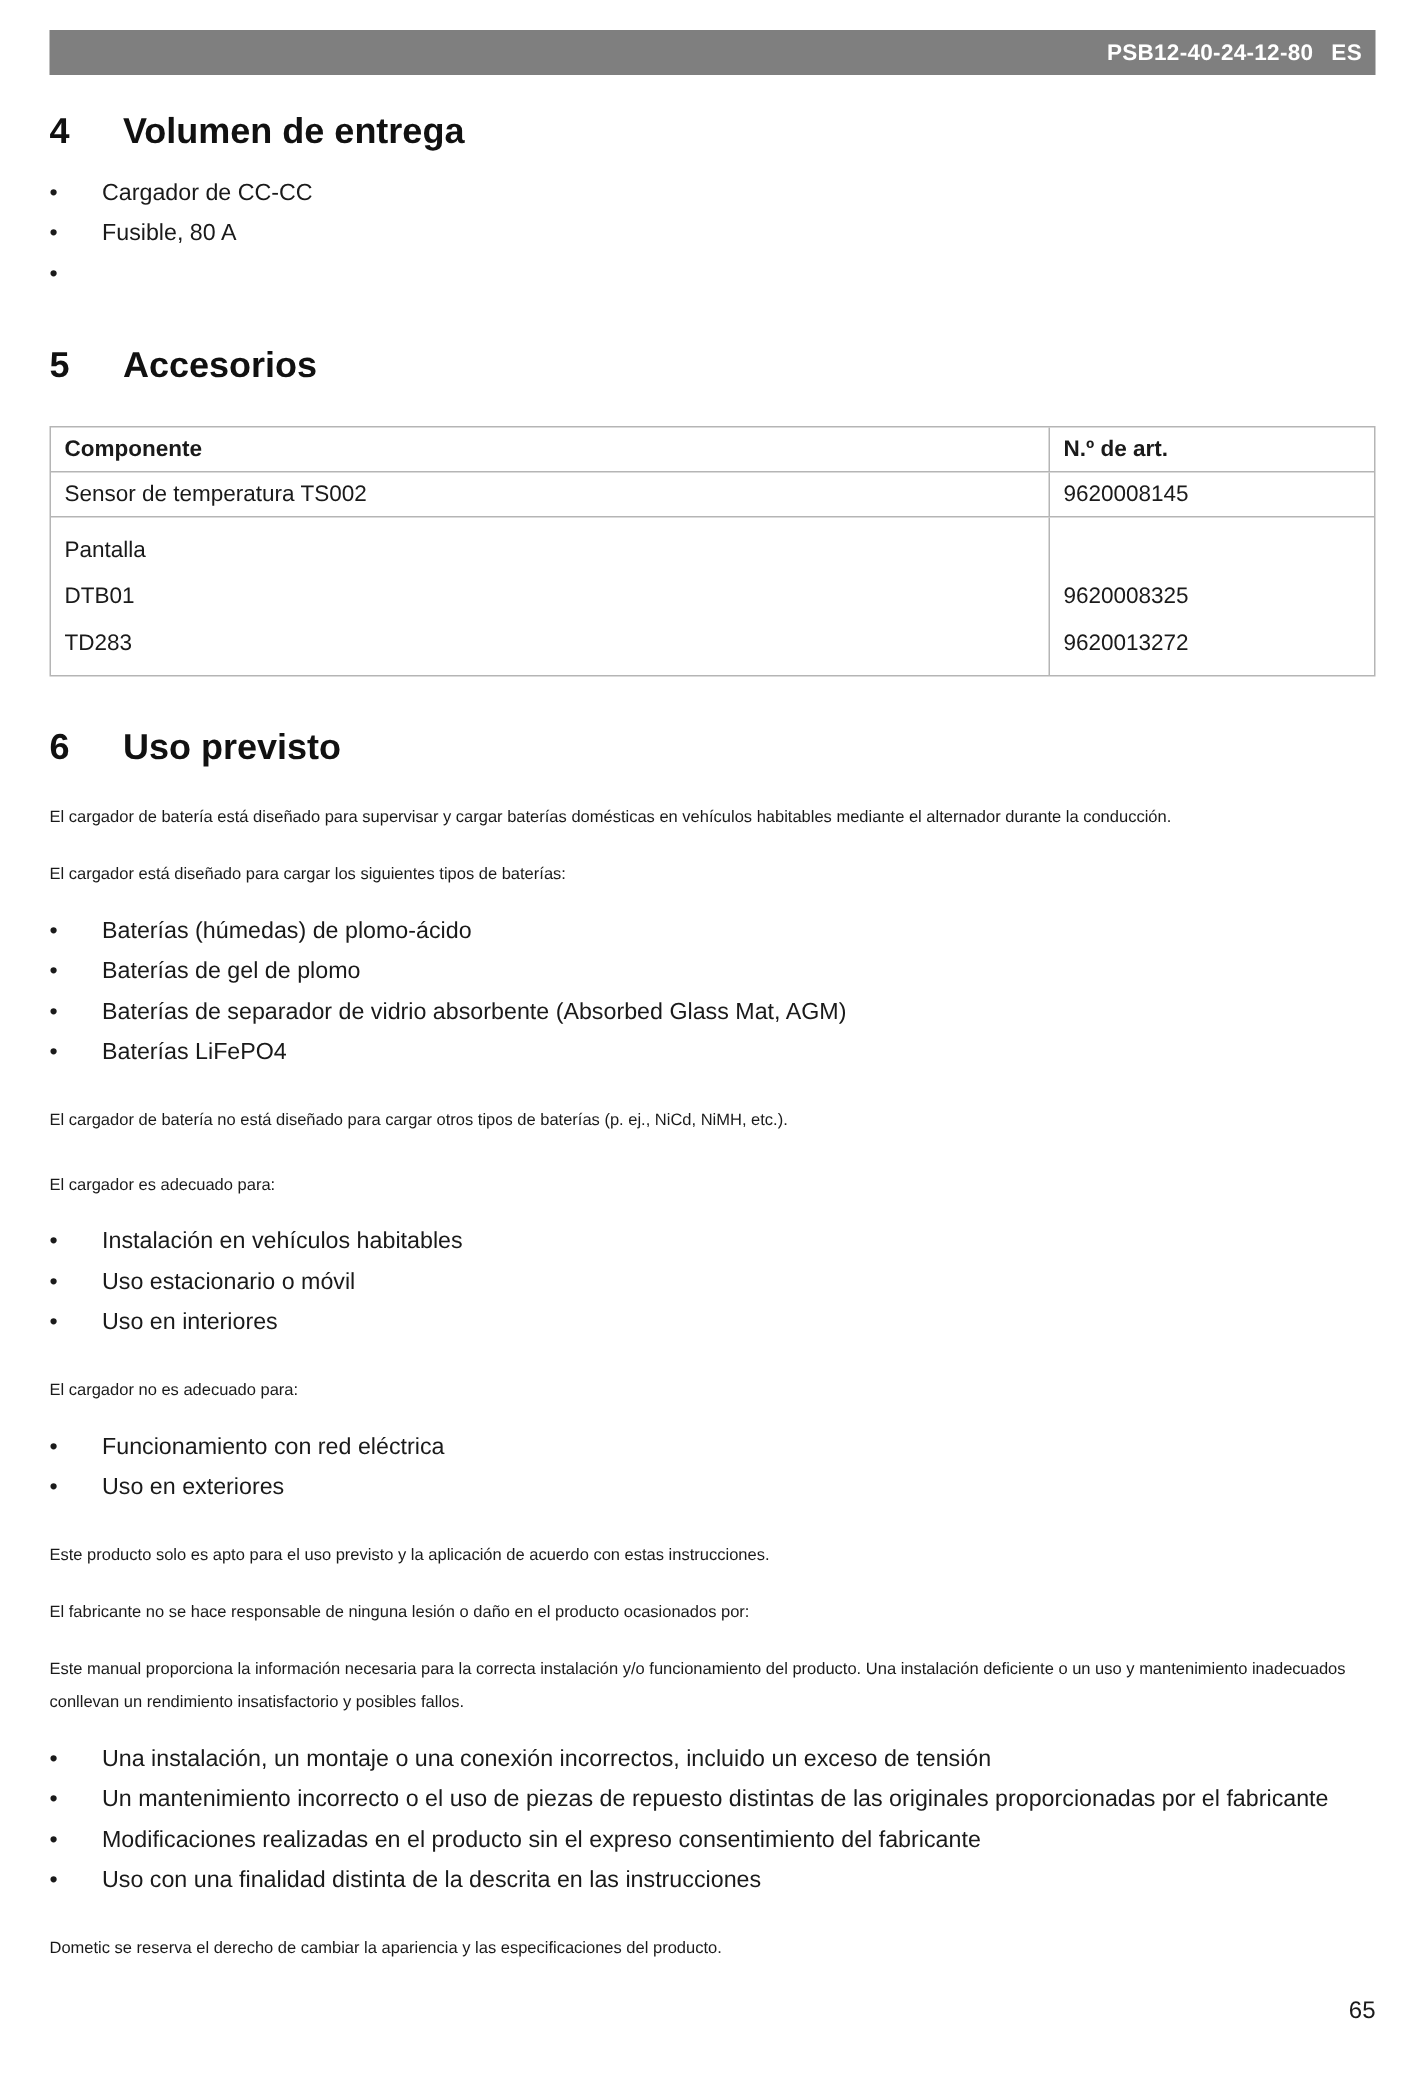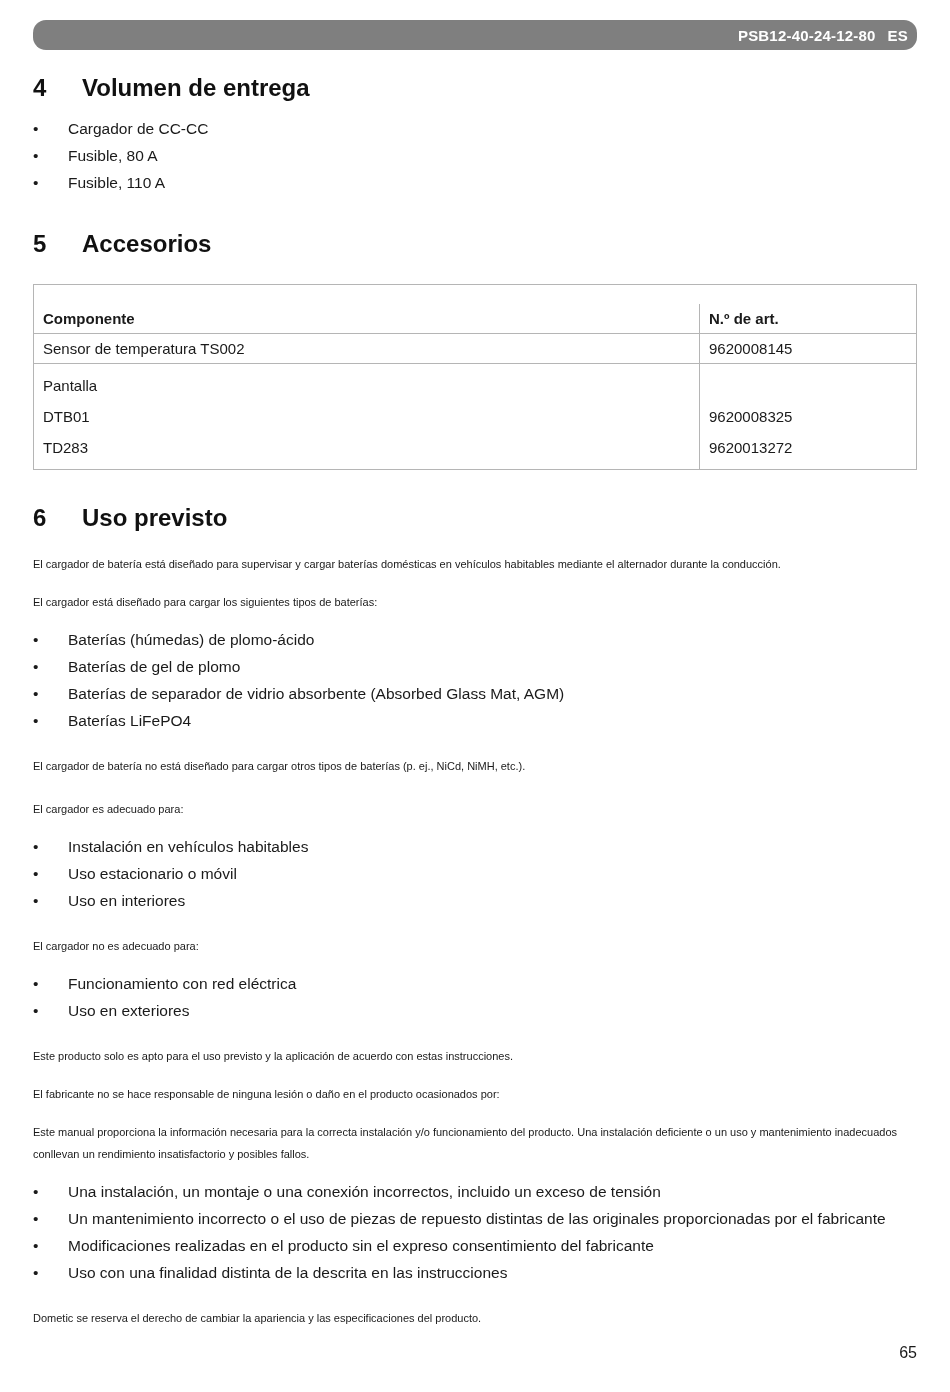--- a/index.html
+++ b/index.html
@@ -17,21 +17,20 @@
 
   .header-bar {
     height: 30px;
     background: #7f7f7f;
     display: flex;
     align-items: center;
     justify-content: flex-end;
     gap: 12px;
     padding: 0 9px;
     margin-bottom: 24px;
-    border-radius: 13px;
   }
   .header-model, .header-lang {
     color: #ffffff;
     font-weight: bold;
     font-size: 15px;
     letter-spacing: 0.2px;
   }
 
   h1.section-heading {
     display: flex;
@@ -65,35 +64,35 @@
     flex: 1;
     border-right: 1px solid #b5b5b5;
     padding: 6px 9px;
   }
   .tcell-right {
     width: 216px;
     flex: none;
     text-align: left;
     padding: 6px 9px;
   }
-  .thead .tcell-left, .thead .tcell-right { font-weight: bold; margin-top: 19px; }
+  .thead .tcell-left, .thead .tcell-right { font-weight: bold; }
   .tline { line-height: 31px; }
 
   p.body-para {
     font-size: 11px;
     line-height: 22px;
     margin-top: 16px;
     max-width: 884px;
   }
   p.body-para.gap-lg { margin-top: 21px; }
 
   .page-number {
     position: absolute;
     right: 33px;
-    bottom: 30px;
+    bottom: 42px;
     font-size: 16px;
     color: #1a1a1a;
   }
 </style>
 </head>
 <body>
 
 <div class="page">
   <div class="content">
 
@@ -111,21 +110,20 @@
       <li>
         <span class="bullet-marker">•</span>
         <span class="bullet-text">Cargador de CC-CC</span>
       </li>
       <li>
         <span class="bullet-marker">•</span>
         <span class="bullet-text">Fusible, 80 A</span>
       </li>
       <li>
         <span class="bullet-marker">•</span>
-        <span class="bullet-text">Fusible, 110 A</span>
       </li>
     </ul>
 
     <h1 class="section-heading">
       <span class="section-num">5</span>
       <span class="section-title">Accesorios</span>
     </h1>
 
     <div class="acc-table">
       <div class="trow thead">

